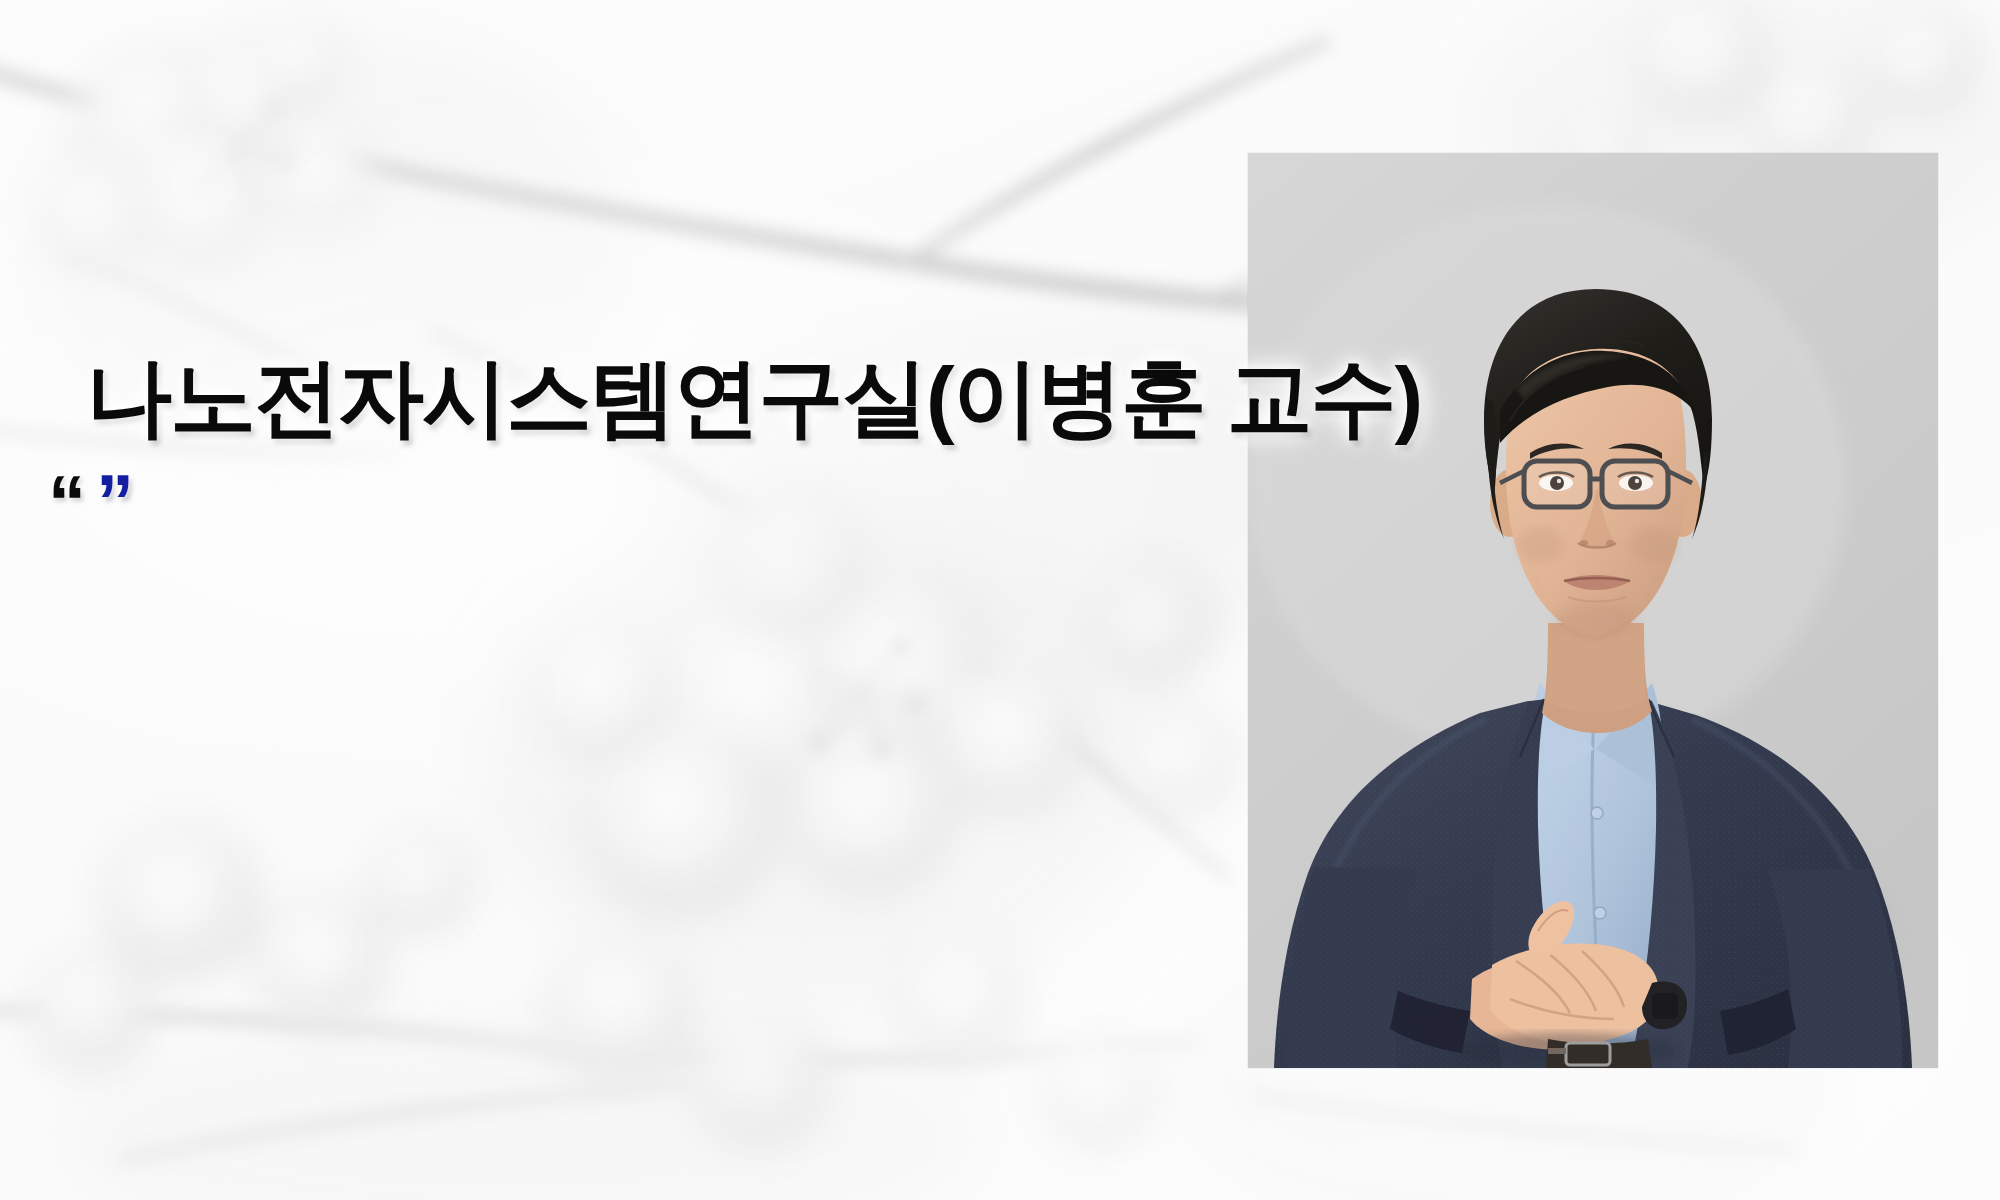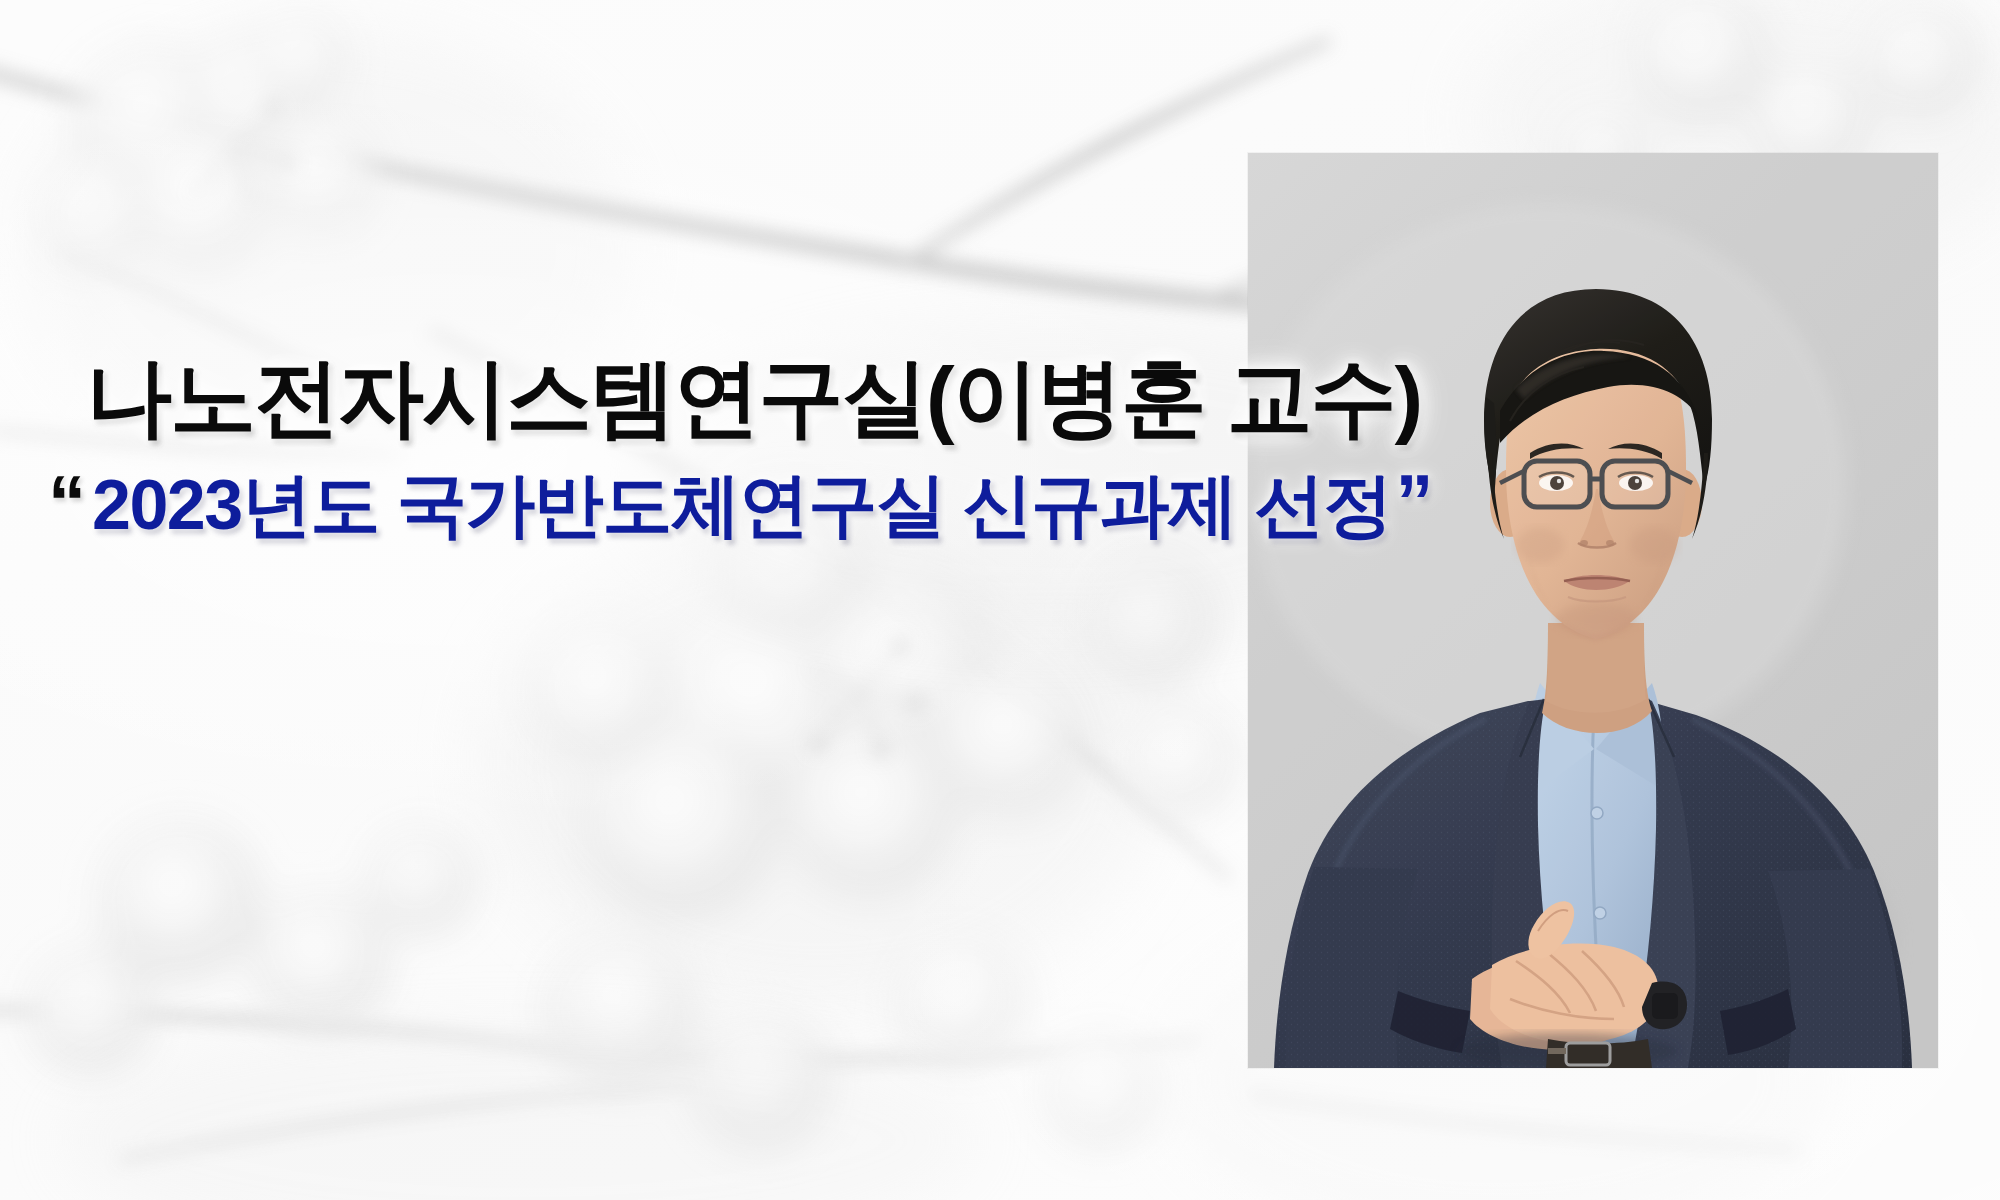--- a/index.html
+++ b/index.html
@@ -363,18 +363,17 @@
 
       <rect x="0" y="0" width="690" height="915" fill="#ffffff" opacity="0.04"></rect>
     </svg>
   </div>
 
   <div class="title-wrap">
     <h1 class="main-title">나노전자시스템연구실(이병훈 교수)</h1>
 
     <div class="subtitle-line">
       <span class="q q-open">“</span>
-      <span class="subtitle">2023년도 국가반도체연구실 신규과제 선정</span>
       <span class="q q-close">”</span>
     </div>
   </div>
 
 </div>
 
 </body></html>

